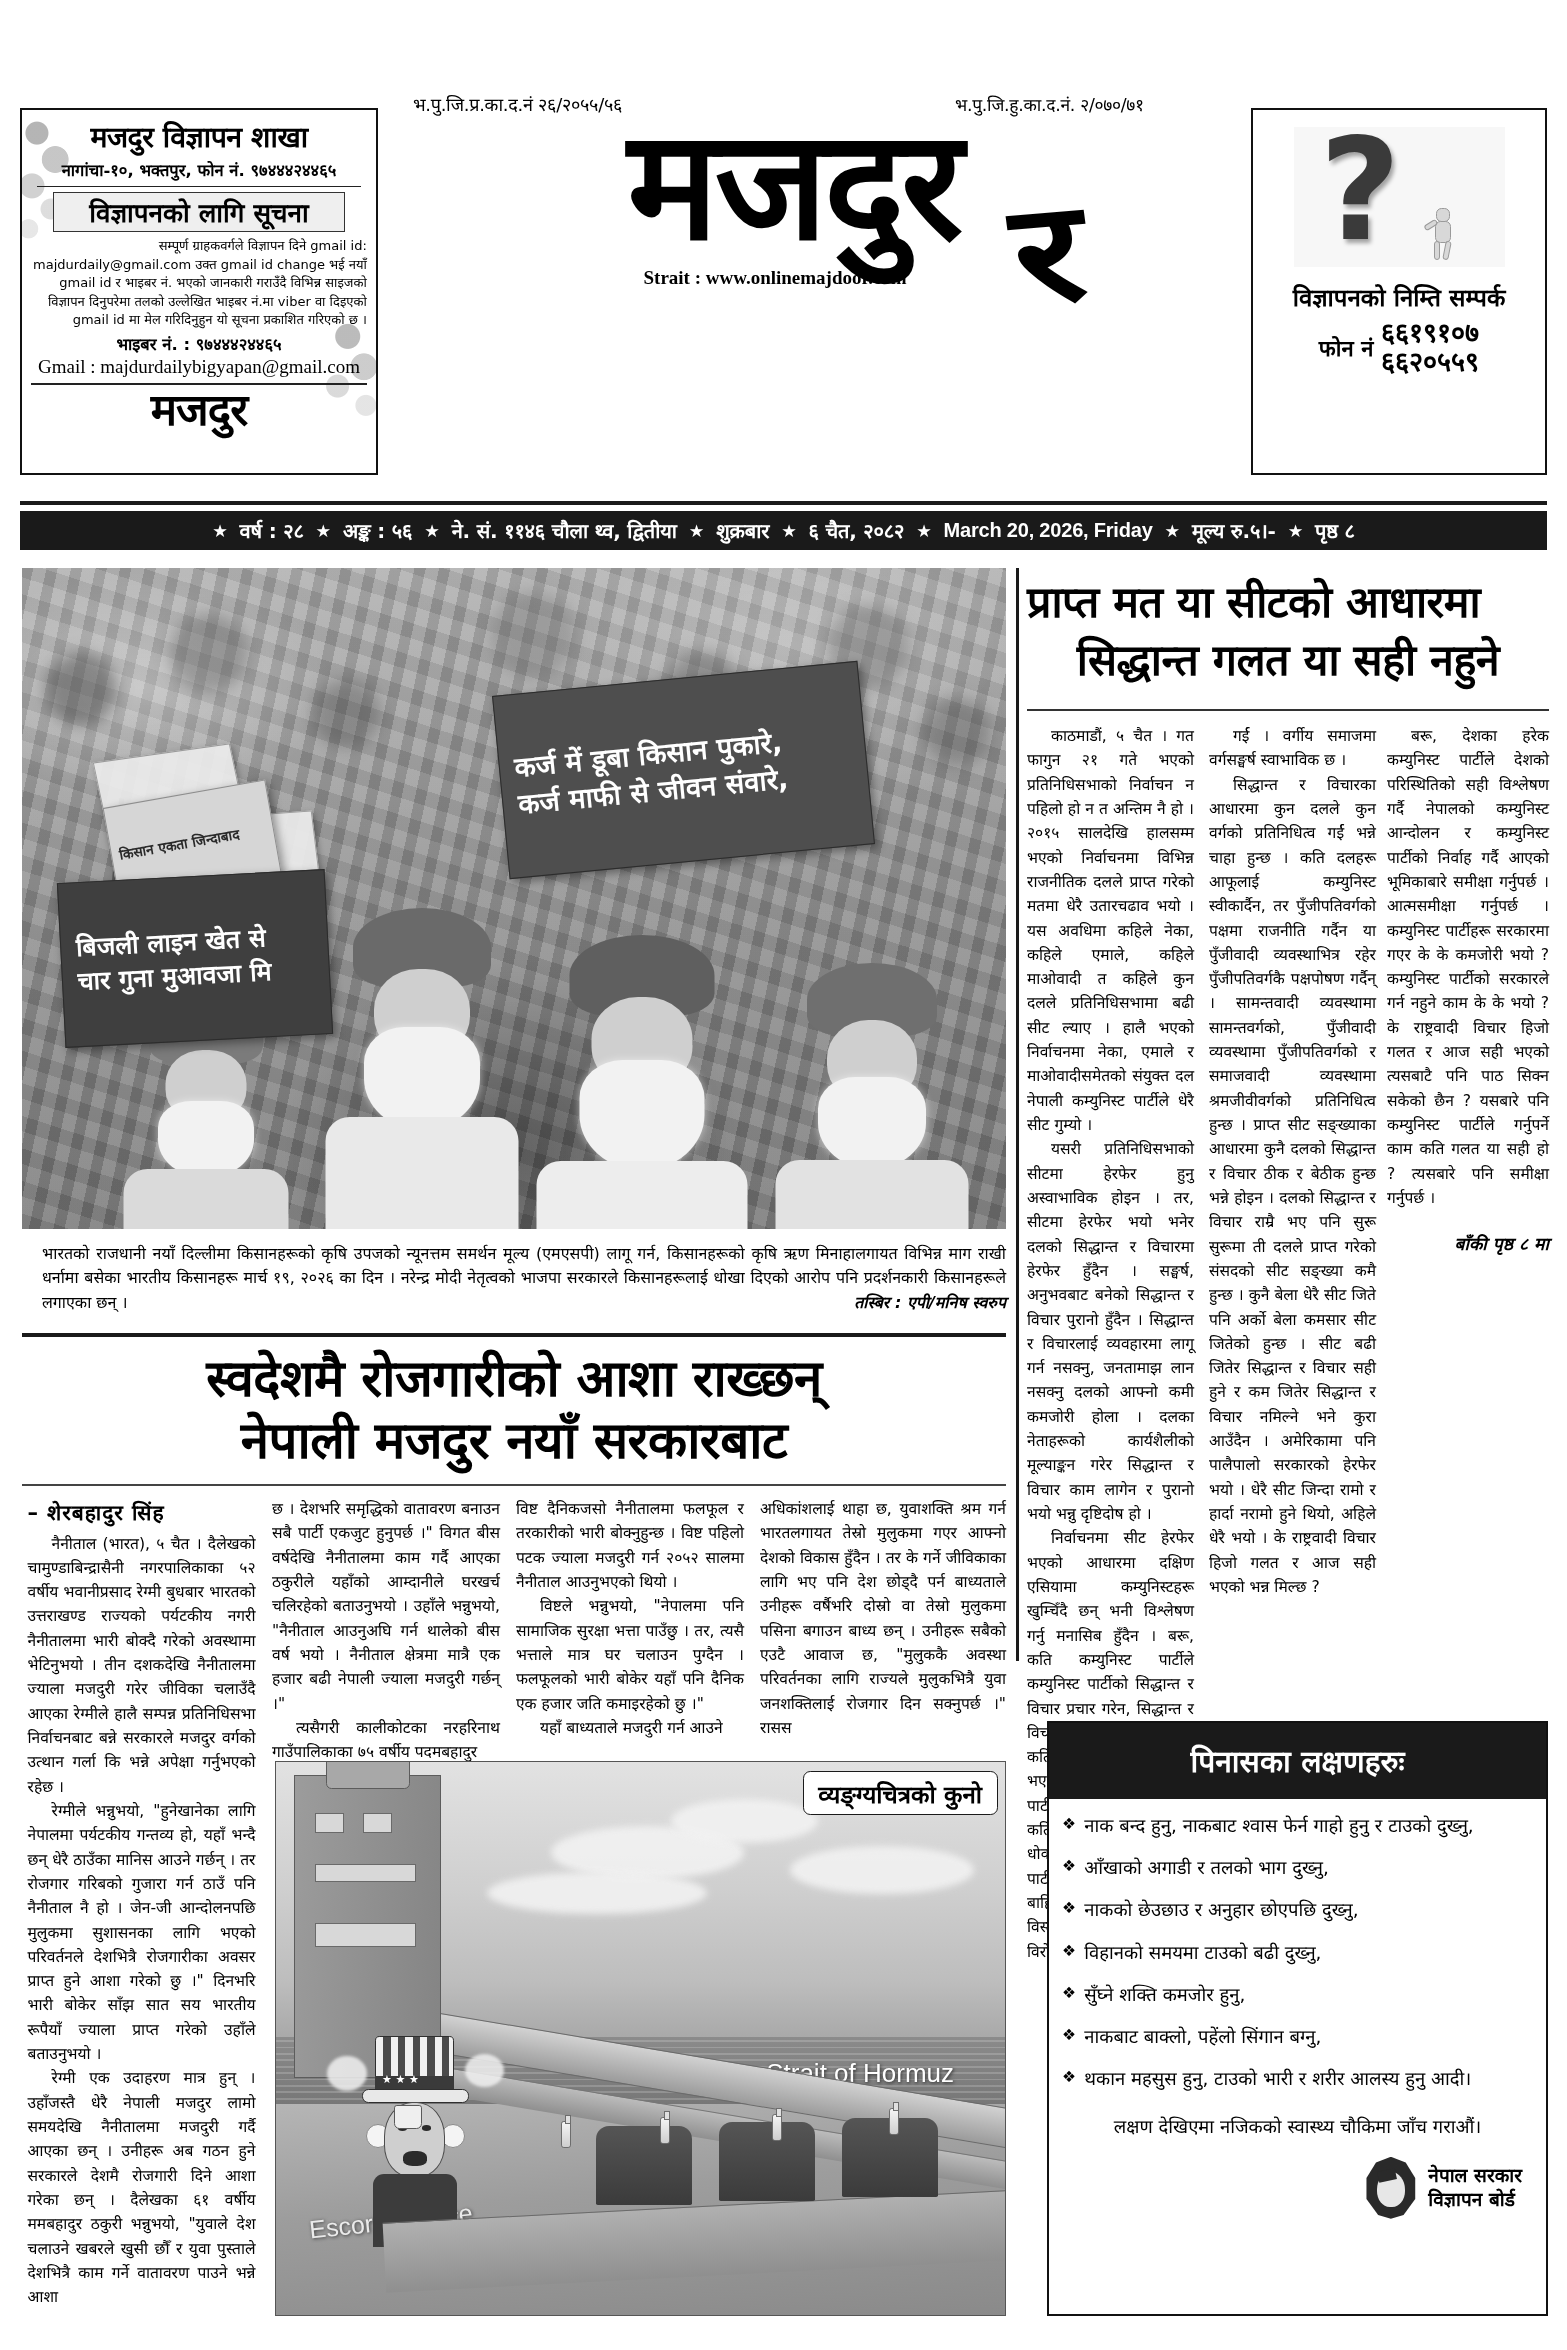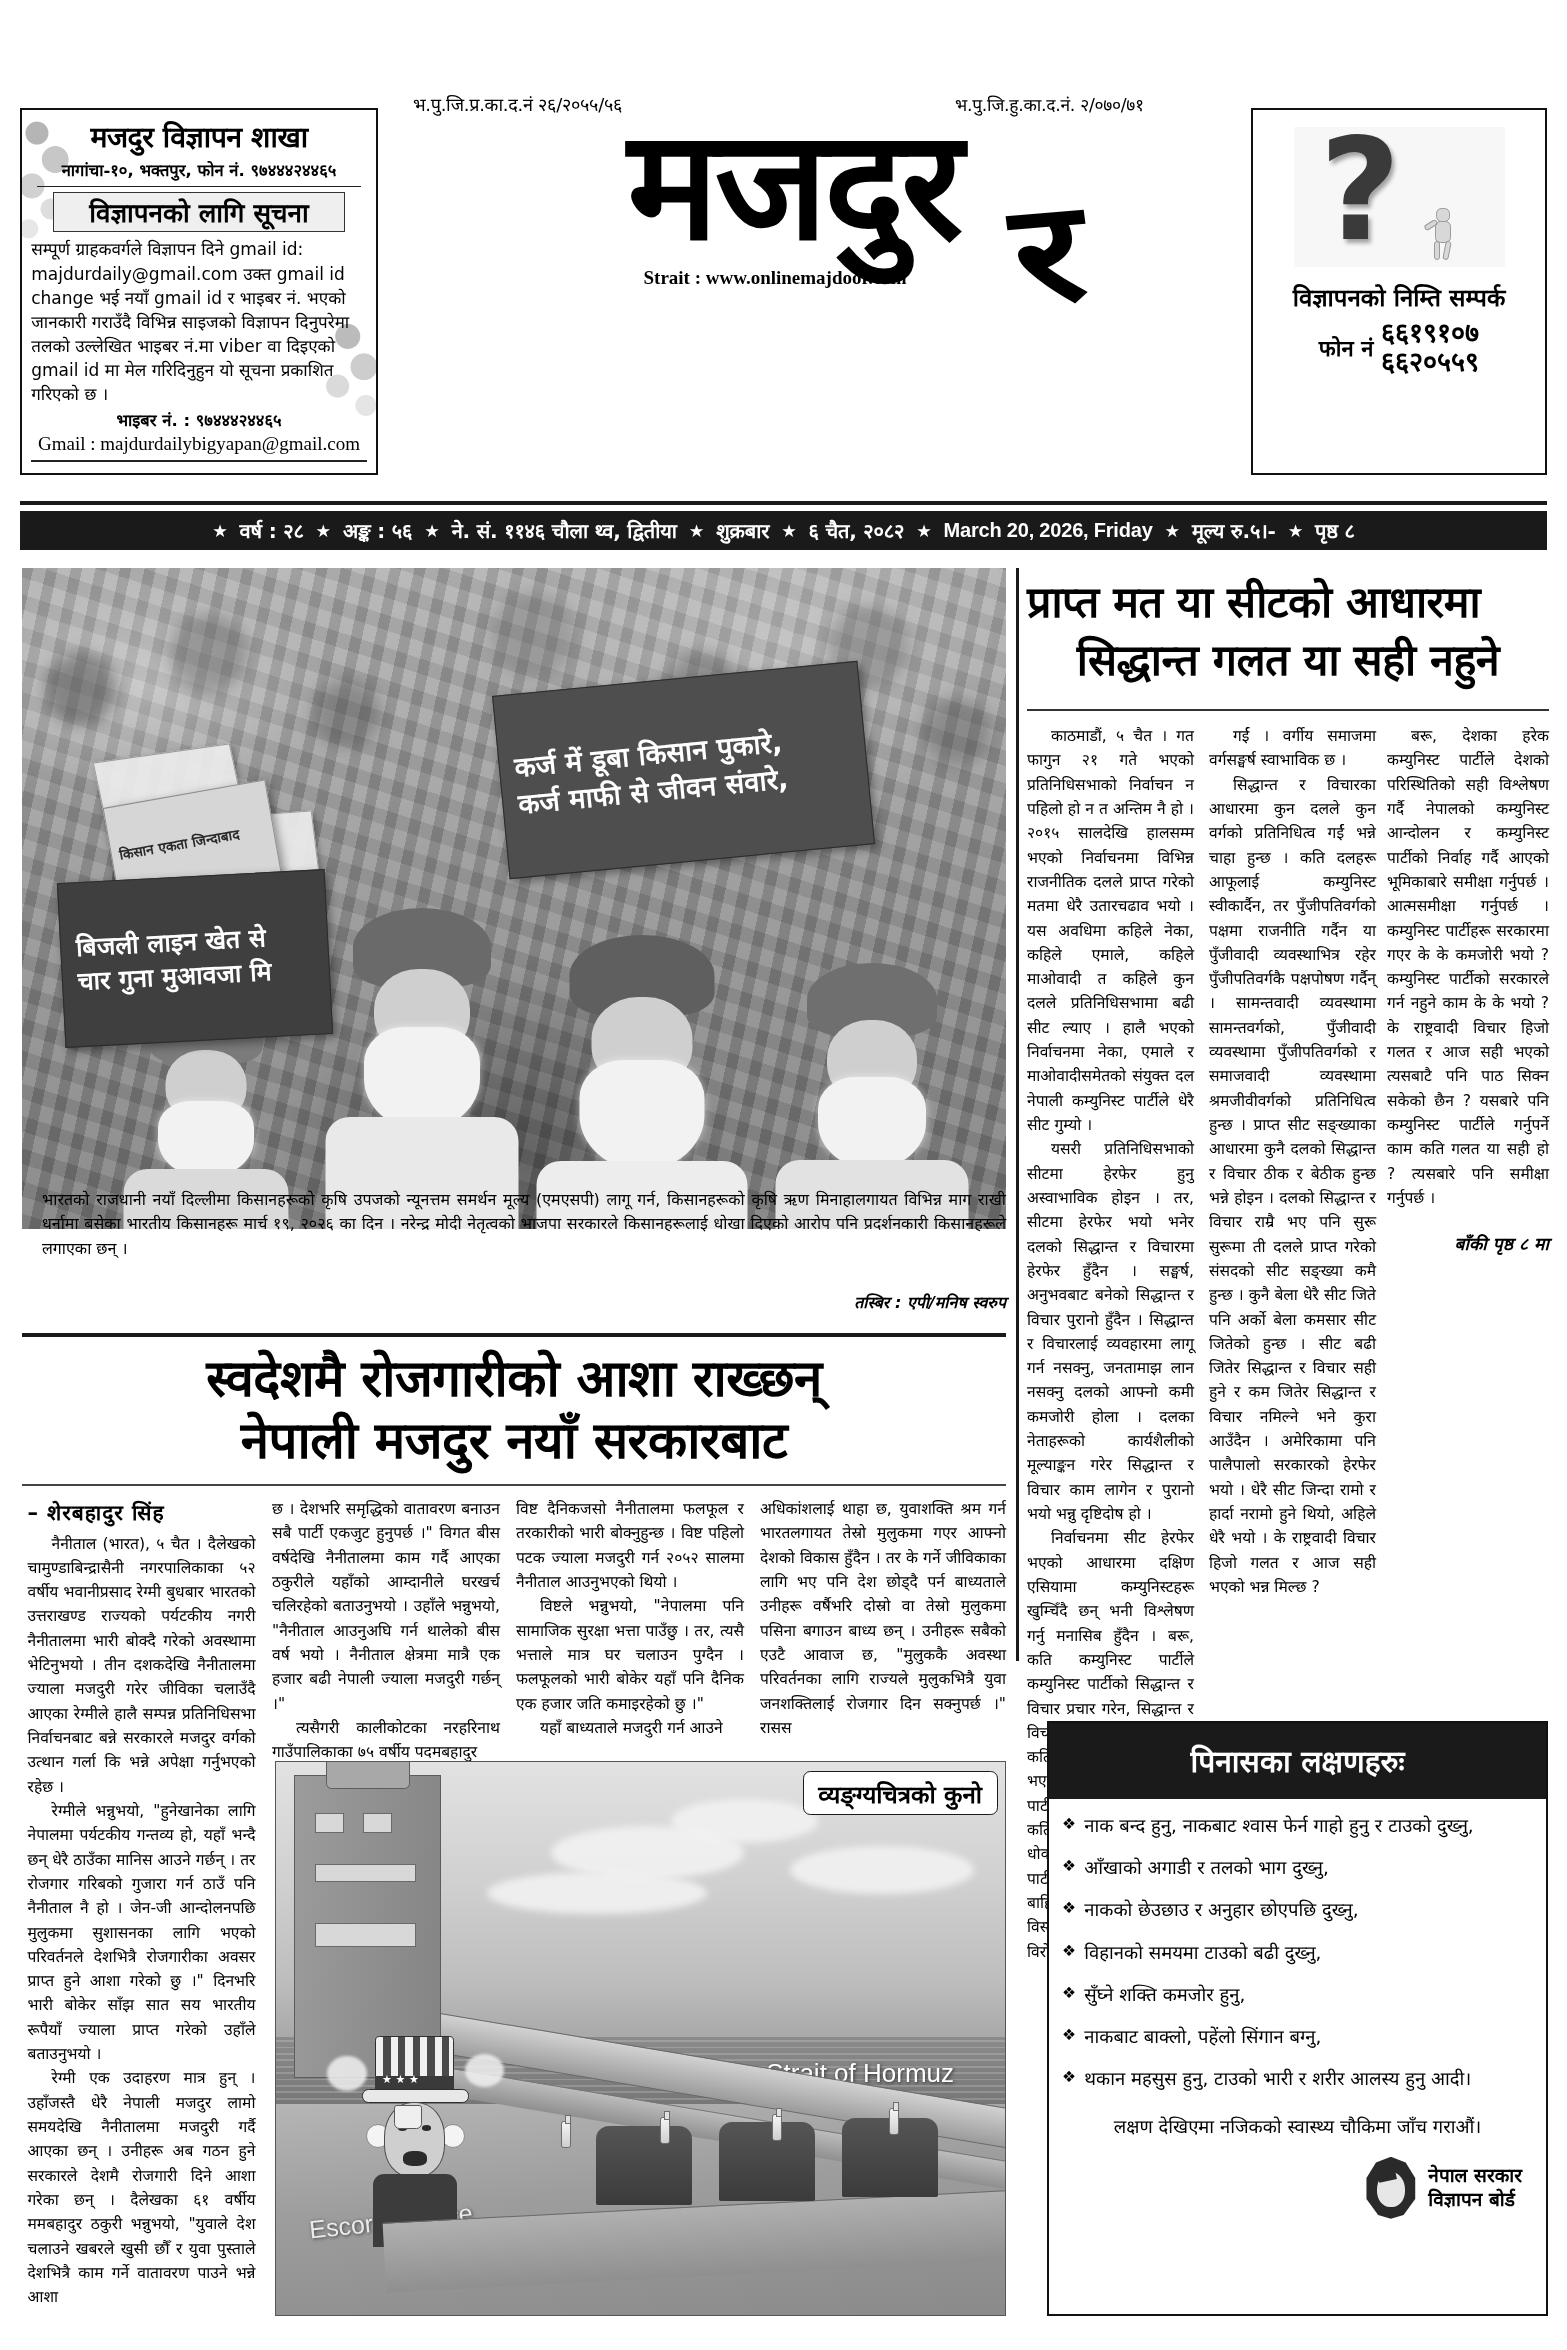--- a/index.html
+++ b/index.html
@@ -113,22 +113,22 @@
     font-family: "DejaVu Sans", sans-serif;
     font-weight: bold;
     font-size: 26px;
     border: 1.8px solid #333;
     background: #efefef;
     padding: 0.9px 3.7px;
     margin: 0 22px 5.5px 22px;
     position: relative; z-index: 2;
   }
   .ad-body {
-    text-align: left;
-    font-size: 17px;
+    text-align: right;
+    font-size: 13px;
     line-height: 1.42;
     font-family: "DejaVu Sans", sans-serif;
     position: relative; z-index: 2;
   }
   .ad-viber {
     text-align: center;
     font-family: "DejaVu Sans", sans-serif;
     font-weight: bold;
     font-size: 16.5px;
     margin-top: 1.8px;
@@ -443,21 +443,21 @@
     position: absolute;
     background: #5a5a5a;
     width: 4.6px;
   }
   .pole1 { left: 88px; top: 230px; height: 211px; transform: rotate(5deg); }
   .pole2 { left: 217px; top: 275px; height: 174px; transform: rotate(3deg); }
 
   
   .photo-cap {
     position: absolute;
-    left: 42px; top: 1188px;
+    left: 42px; top: 1242px;
     width: 964px;
     font-family: "DejaVu Sans", sans-serif;
     font-size: 16px;
     line-height: 1.52;
     text-align: justify;
   }
   .photo-credit {
     position: absolute;
     left: 42px; top: 1291px;
     width: 964px;

